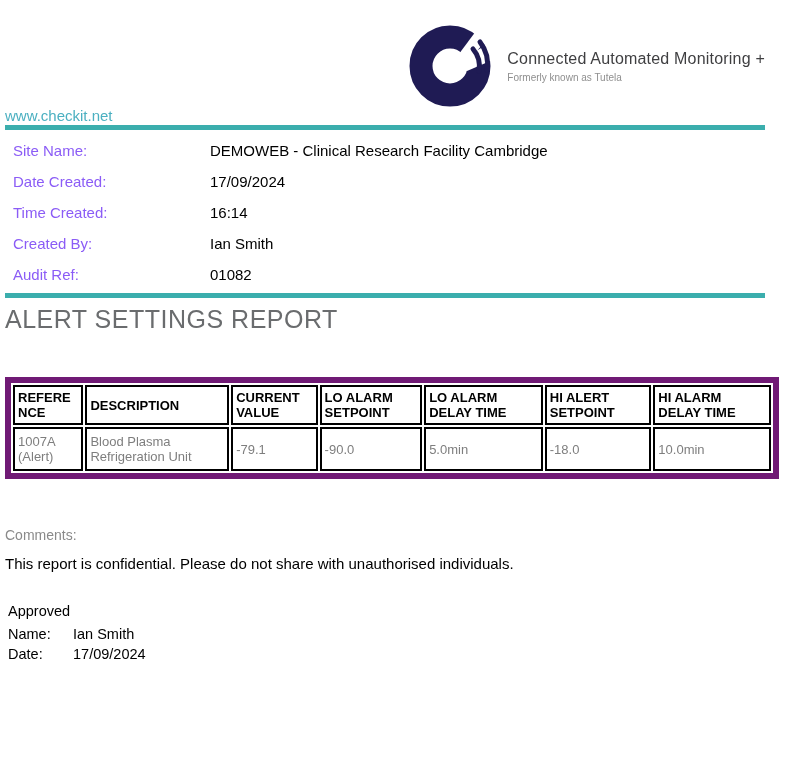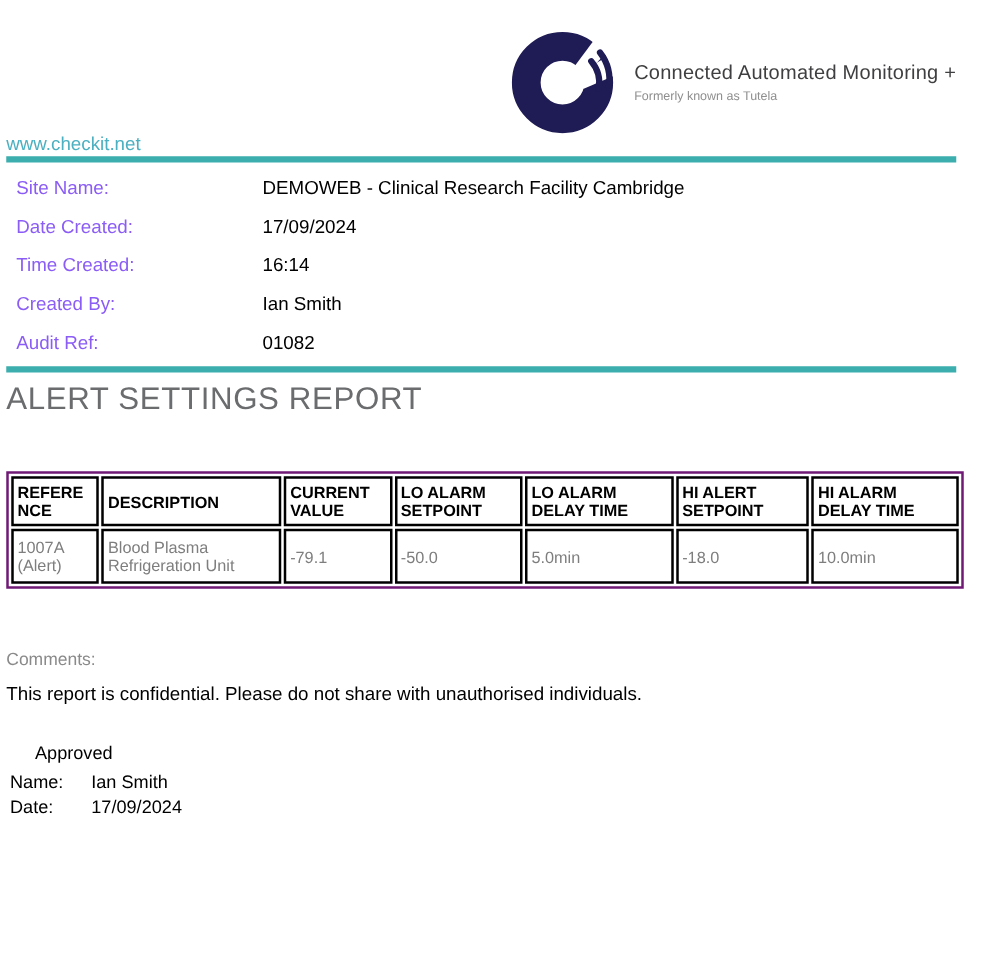--- a/index.html
+++ b/index.html
@@ -34,35 +34,35 @@
           margin-left: 8px; margin-top: 5px; align-items: center; font-size: 15px; }
   .meta .label { color: #8b5cf6; }
   .meta .value { color: #000; }
 
   
   .report-title { font-size: 25px; font-weight: 400; color: #6a6c6e;
                   letter-spacing: 0.5px; margin-top: 8px; line-height: 27px; }
 
   
   table.alerts { border-collapse: separate; border-spacing: 2px;
-                 border: 2px solid #701a75; width: 762px; table-layout: fixed;
+                 border: 6px solid #701a75; width: 762px; table-layout: fixed;
                  margin-top: 44px; background: #fff; font-size: 13px; }
   table.alerts th, table.alerts td { border: 2px solid #000; line-height: 15px; }
   table.alerts th { font-weight: bold; text-align: left; vertical-align: middle;
                     padding: 2px 3px; overflow-wrap: anywhere; height: 32px; color: #000; }
   table.alerts td { color: #7e7e7e; vertical-align: middle; padding: 3px 3px;
                     overflow-wrap: anywhere; height: 34px; }
 
   
   .comments-label { font-size: 14px; color: #8a8a8a; margin-top: 48px; }
   .comments-text { font-size: 15px; color: #000; margin-top: 12px; }
 
   
   .approval { margin-top: 31px; margin-left: 3px; font-size: 14.5px; }
-  .approval .heading { margin-bottom: 5px; margin-left: 20px; }
+  .approval .heading { margin-bottom: 5px; }
   .approval-row { display: grid; grid-template-columns: 65px auto; line-height: 20px; }
 </style>
 </head>
 <body>
 
 <div class="page">
 
   <div class="header-row">
     <div class="logo-block">
       <span class="logo-mark">
@@ -123,21 +123,21 @@
         <th>LO ALARM DELAY TIME</th>
         <th>HI ALERT SETPOINT</th>
         <th>HI ALARM DELAY TIME</th>
       </tr>
     </thead>
     <tbody>
       <tr>
         <td>1007A (Alert)</td>
         <td>Blood Plasma Refrigeration Unit</td>
         <td>-79.1</td>
-        <td>-50.0</td>
+        <td>-90.0</td>
         <td>5.0min</td>
         <td>-18.0</td>
         <td>10.0min</td>
       </tr>
     </tbody>
   </table>
 
   <div class="comments-label">Comments:</div>
   <div class="comments-text">This report is confidential. Please do not share with unauthorised individuals.</div>
 

